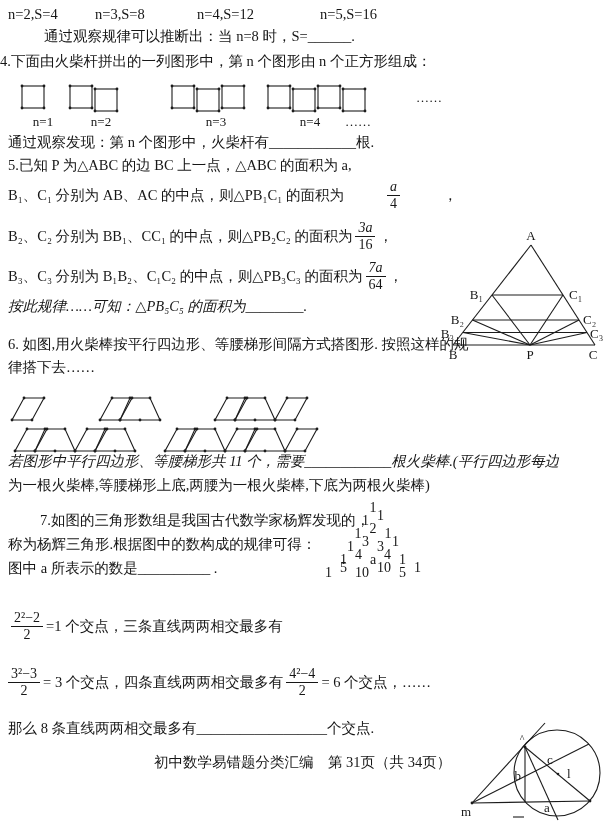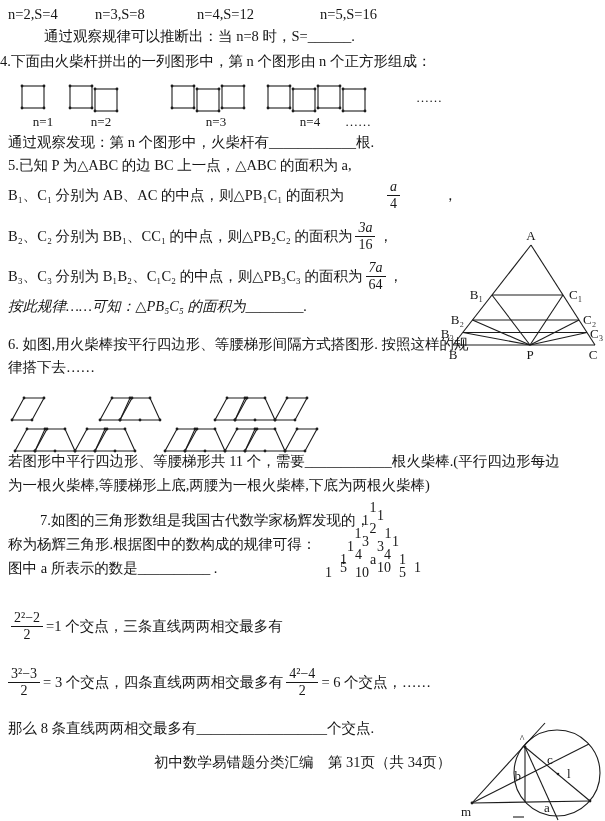--- a/index.html
+++ b/index.html
@@ -236,21 +236,21 @@
         <circle cx="275" cy="36" r="1.4" class="dot"></circle>
         <circle cx="255" cy="36" r="1.4" class="dot"></circle>
         <circle cx="265" cy="58" r="1.4" class="dot"></circle>
         <polygon points="285,58 305,58 317,36 297,36" class="ln"></polygon>
         <circle cx="285" cy="58" r="1.4" class="dot"></circle>
         <circle cx="305" cy="58" r="1.4" class="dot"></circle>
         <circle cx="317" cy="36" r="1.4" class="dot"></circle>
         <circle cx="297" cy="36" r="1.4" class="dot"></circle>
       </g>
   </svg>
-  <div class="abs" style="left:8px; top:452px;">若图形中平行四边形、等腰梯形共 11 个，需要____________根火柴棒.(平行四边形每边</div>
+  <div class="abs" style="left:8px; top:452px;font-style:italic;">若图形中平行四边形、等腰梯形共 11 个，需要____________根火柴棒.(平行四边形每边</div>
   <div class="abs" style="left:8px; top:476px;">为一根火柴棒,等腰梯形上底,两腰为一根火柴棒,下底为两根火柴棒)</div>
 
   <div class="abs" style="left:8px; top:511px;margin-left:32px;">7.如图的三角形数组是我国古代数学家杨辉发现的，</div>
   <div class="abs" style="left:8px; top:535px;">称为杨辉三角形.根据图中的数构成的规律可得：</div>
   <div class="abs" style="left:8px; top:559px;">图中 a 所表示的数是__________ .</div>
   <div class="pascal">
       <div class="pascal-row">
         <span>1</span>
       </div>
       <div class="pascal-row">

